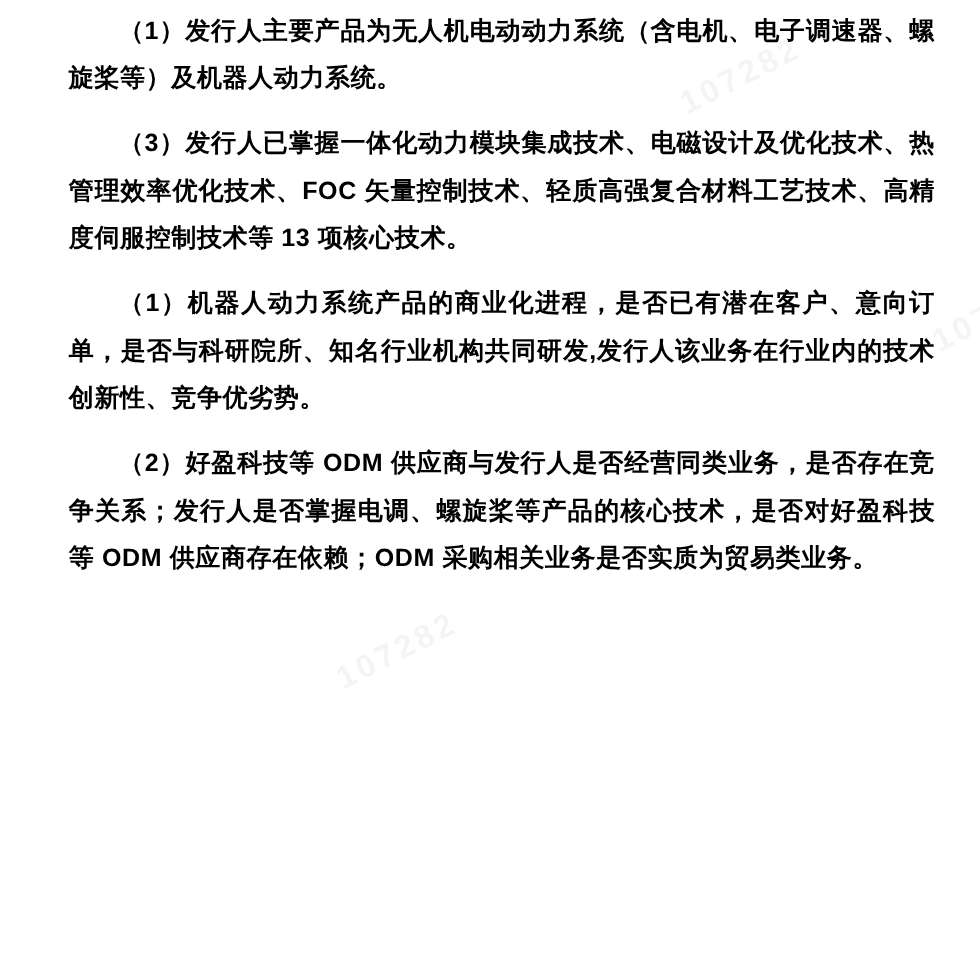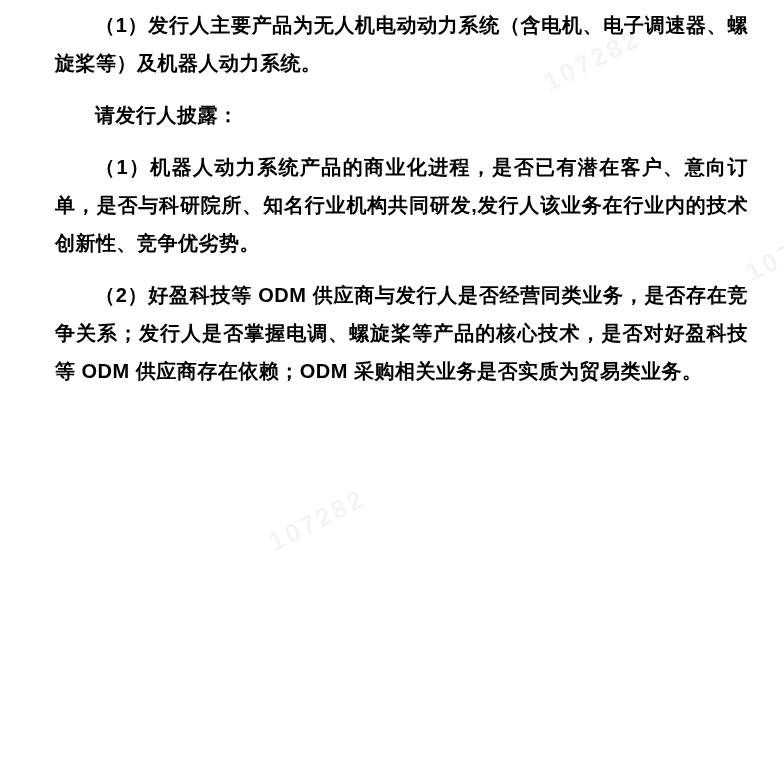--- a/index.html
+++ b/index.html
@@ -52,18 +52,18 @@
 <body>
 
 <div class="page">
 
   <span class="watermark wm-1">107282</span>
   <span class="watermark wm-2">107282</span>
   <span class="watermark wm-3">107282</span>
 
   <div class="doc-body">
     <p>（1）发行人主要产品为无人机电动动力系统（含电机、电子调速器、螺旋桨等）及机器人动力系统。</p>
-    <p>请发行人披露：</p>
+    <p>（3）发行人已掌握一体化动力模块集成技术、电磁设计及优化技术、热管理效率优化技术、FOC 矢量控制技术、轻质高强复合材料工艺技术、高精度伺服控制技术等 13 项核心技术。</p>
     <p>（1）机器人动力系统产品的商业化进程，是否已有潜在客户、意向订单，是否与科研院所、知名行业机构共同研发,发行人该业务在行业内的技术创新性、竞争优劣势。</p>
     <p>（2）好盈科技等 ODM 供应商与发行人是否经营同类业务，是否存在竞争关系；发行人是否掌握电调、螺旋桨等产品的核心技术，是否对好盈科技等 ODM 供应商存在依赖；ODM 采购相关业务是否实质为贸易类业务。</p>
   </div>
 
 </div>
 
 </body></html>

